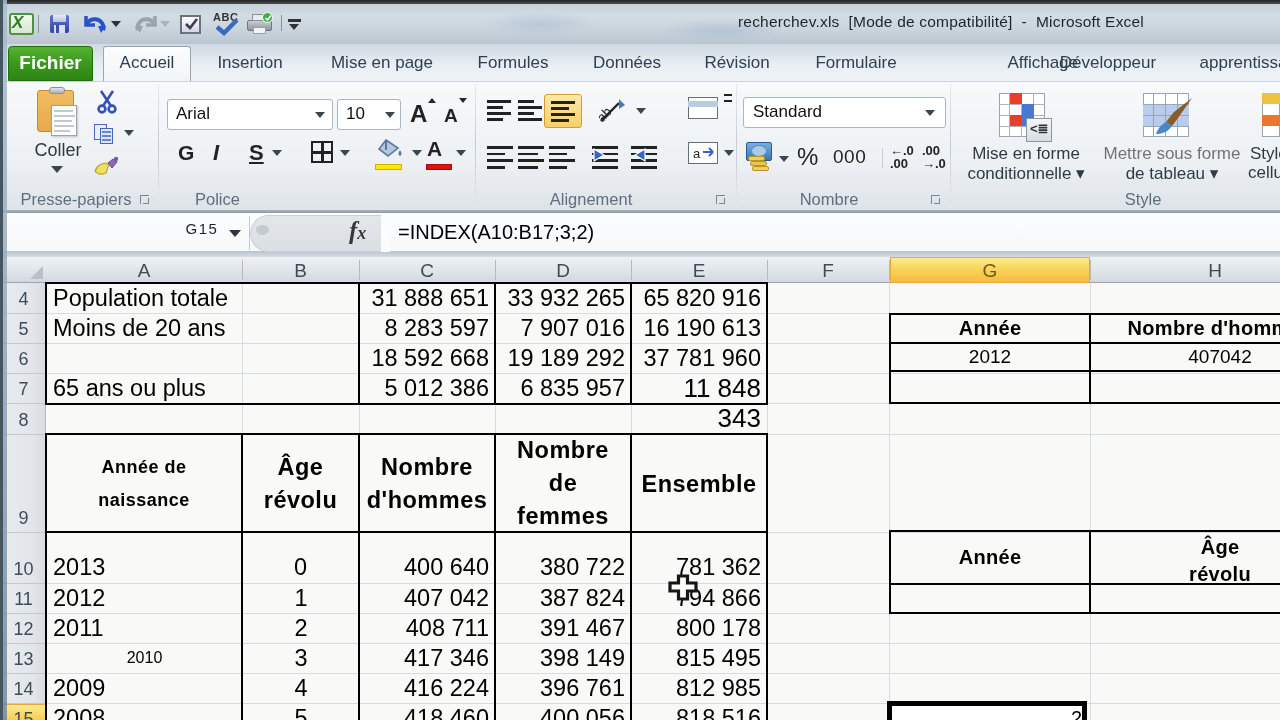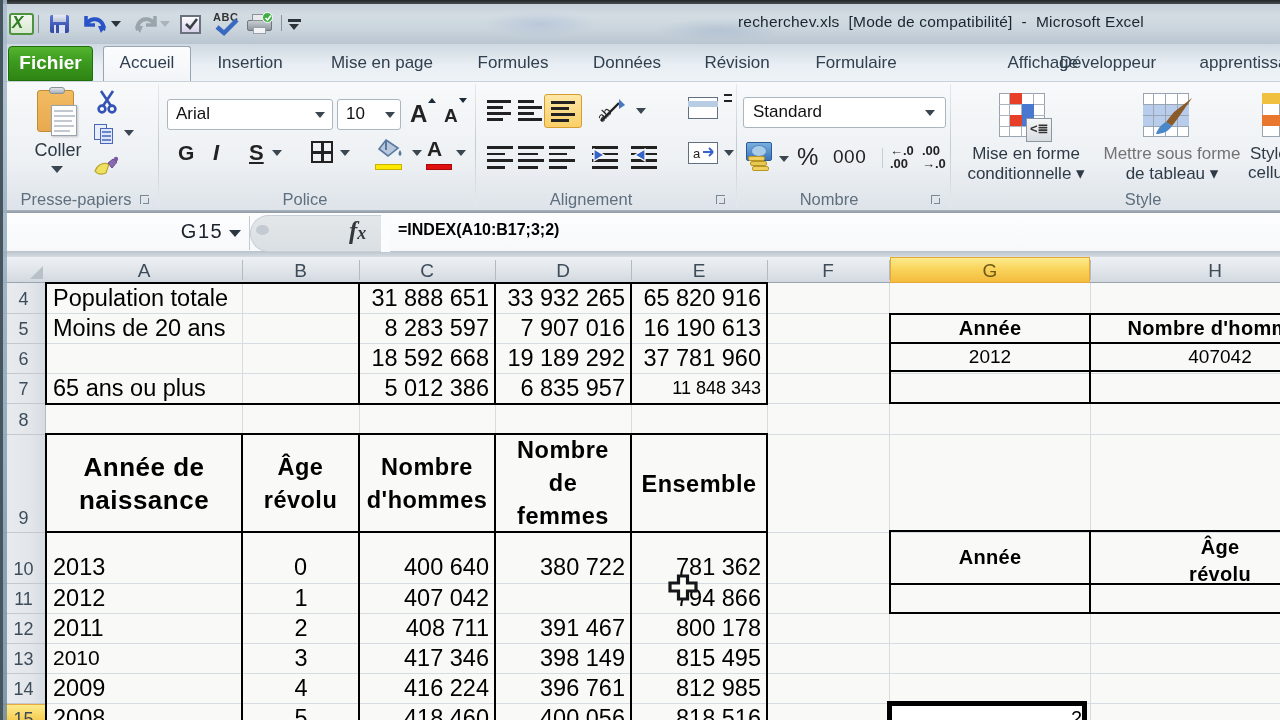--- a/index.html
+++ b/index.html
@@ -72,21 +72,21 @@
 <div class="ab" style="left:878px;top:53px;width:200px;height:24px;font-size:17px;color:#30404e;text-align:right;">Affichage</div>
 <div class="ab" style="left:1008px;top:53px;width:200px;height:24px;font-size:17px;color:#30404e;text-align:center;">Développeur</div>
 <div class="ab" style="left:1153px;top:53px;width:200px;height:24px;font-size:17px;color:#30404e;text-align:center;">apprentissage</div>
 <div class="ab" style="left:0;top:81px;width:1280px;height:131px;background:linear-gradient(180deg,#f7f9fa,#eef1f4 60%,#e3e8ed 85%,#dde3e9);border-top:1px solid #c9d2da;"></div>
 <div class="ab" style="left:0;top:210px;width:1280px;height:3px;background:linear-gradient(180deg,#aab4be,#8e99a4);"></div>
 <div class="ab" style="left:158px;top:84px;width:1px;height:124px;background:linear-gradient(180deg,#e6eaee,#c2cad2 50%,#e6eaee);"></div>
 <div class="ab" style="left:475px;top:84px;width:1px;height:124px;background:linear-gradient(180deg,#e6eaee,#c2cad2 50%,#e6eaee);"></div>
 <div class="ab" style="left:736px;top:84px;width:1px;height:124px;background:linear-gradient(180deg,#e6eaee,#c2cad2 50%,#e6eaee);"></div>
 <div class="ab" style="left:950px;top:84px;width:1px;height:124px;background:linear-gradient(180deg,#e6eaee,#c2cad2 50%,#e6eaee);"></div>
 <div class="ab" style="left:-34px;top:190px;width:220px;height:18px;font-size:16.5px;color:#5f6f7d;text-align:center;">Presse-papiers</div>
-<div class="ab" style="left:195px;top:190px;width:220px;height:18px;font-size:16.5px;color:#5f6f7d;text-align:center;">Police</div>
+<div class="ab" style="left:195px;top:190px;width:220px;height:18px;font-size:16.5px;color:#5f6f7d;">Police</div>
 <div class="ab" style="left:481px;top:190px;width:220px;height:18px;font-size:16.5px;color:#5f6f7d;text-align:center;">Alignement</div>
 <div class="ab" style="left:719px;top:190px;width:220px;height:18px;font-size:16.5px;color:#5f6f7d;text-align:center;">Nombre</div>
 <div class="ab" style="left:1033px;top:190px;width:220px;height:18px;font-size:16.5px;color:#5f6f7d;text-align:center;">Style</div>
 <div class="ab" style="left:140px;top:195px;width:9px;height:9px;border-left:1.6px solid #7a8894;border-top:1.6px solid #7a8894;"></div>
 <div class="ab" style="left:143px;top:198px;width:6px;height:6px;border-right:1.8px solid #7a8894;border-bottom:1.8px solid #7a8894;"></div>
 <div class="ab" style="left:716px;top:195px;width:9px;height:9px;border-left:1.6px solid #7a8894;border-top:1.6px solid #7a8894;"></div>
 <div class="ab" style="left:719px;top:198px;width:6px;height:6px;border-right:1.8px solid #7a8894;border-bottom:1.8px solid #7a8894;"></div>
 <div class="ab" style="left:931px;top:195px;width:9px;height:9px;border-left:1.6px solid #7a8894;border-top:1.6px solid #7a8894;"></div>
 <div class="ab" style="left:934px;top:198px;width:6px;height:6px;border-right:1.8px solid #7a8894;border-bottom:1.8px solid #7a8894;"></div>
 
@@ -252,28 +252,28 @@
 <div class="ab" style="left:1080px;top:163px;width:184px;height:18px;font-size:17px;color:#2e3a46;text-align:center;">de tableau ▾</div>
 
 <div class="ab" style="left:1262px;top:93px;width:18px;height:44px;background:#fff;border:1px solid #98a4b0;"></div>
 <div class="ab" style="left:1262px;top:93px;width:18px;height:11px;background:#f0c040;"></div>
 <div class="ab" style="left:1262px;top:115px;width:18px;height:11px;background:#e87830;"></div>
 <div class="ab" style="left:1250px;top:144px;width:80px;height:18px;font-size:17px;color:#2e3a46;">Styles</div>
 <div class="ab" style="left:1248px;top:163px;width:80px;height:18px;font-size:17px;color:#2e3a46;">cellule</div>
 
 <div class="ab" style="left:0;top:213px;width:1280px;height:40px;background:linear-gradient(180deg,#fdfdfe,#f6f8fa);"></div>
 <div class="ab" style="left:0;top:251px;width:1280px;height:6px;background:linear-gradient(180deg,#b9c2cb,#d6dde3);"></div>
-<div class="ab" style="left:162px;top:220px;width:80px;height:26px;font-size:20px;color:#1a222c;text-align:center;letter-spacing:1.5px;">G15</div>
+<div class="ab" style="left:162px;top:220px;width:80px;height:26px;font-size:15px;color:#1a222c;text-align:center;letter-spacing:1.5px;">G15</div>
 <div class="ab" style="left:229px;top:230px;width:0;height:0;border-left:6px solid transparent;border-right:6px solid transparent;border-top:7px solid #2c3640;"></div>
 <div class="ab" style="left:249px;top:216px;width:1px;height:34px;background:#c2cad2;"></div>
 <div class="ab" style="left:250px;top:215px;width:131px;height:37px;background:linear-gradient(180deg,#e3e7ea,#dadfe3);border-radius:19px 0 0 19px;border:1px solid #c8cfd6;border-right:none;"></div>
 <div class="ab" style="left:256px;top:225px;width:13px;height:10px;background:#c3cad1;border-radius:50%;"></div>
 <div class="ab" style="left:349px;top:217px;width:34px;height:32px;font-size:25px;font-style:italic;font-family:'Liberation Serif',serif;color:#33383e;font-weight:bold;">f<span style="font-size:18px;">x</span></div>
 <div class="ab" style="left:381px;top:215px;width:9px;height:37px;background:#fbfcfd;"></div>
-<div class="ab" style="left:398px;top:221px;width:500px;height:26px;font-size:16px;color:#000;font-weight:bold;">=INDEX(A10:B17;3;2)</div>
+<div class="ab" style="left:398px;top:221px;width:500px;height:26px;font-size:20px;color:#000;">=INDEX(A10:B17;3;2)</div>
 <div class="ab" style="left:0;top:257px;width:1280px;height:463px;background:#f9f9f7;"></div>
 <div class="ab" style="left:0;top:257px;width:1280px;height:26px;background:linear-gradient(180deg,#eef1f4,#dfe4e9 60%,#d2d8df);border-bottom:1px solid #9aa4ae;"></div>
 <div class="ab" style="left:46px;top:257px;width:196px;height:26px;font-size:19px;color:#3e4c5a;text-align:center;line-height:27px;">A</div>
 <div class="ab" style="left:242px;top:260px;width:1px;height:20px;background:#b2bac2;"></div>
 <div class="ab" style="left:242px;top:257px;width:117px;height:26px;font-size:19px;color:#3e4c5a;text-align:center;line-height:27px;">B</div>
 <div class="ab" style="left:359px;top:260px;width:1px;height:20px;background:#b2bac2;"></div>
 <div class="ab" style="left:359px;top:257px;width:136px;height:26px;font-size:19px;color:#3e4c5a;text-align:center;line-height:27px;">C</div>
 <div class="ab" style="left:495px;top:260px;width:1px;height:20px;background:#b2bac2;"></div>
 <div class="ab" style="left:495px;top:257px;width:136px;height:26px;font-size:19px;color:#3e4c5a;text-align:center;line-height:27px;">D</div>
 <div class="ab" style="left:631px;top:260px;width:1px;height:20px;background:#b2bac2;"></div>
@@ -357,41 +357,42 @@
 <div class="ab" style="left:53px;top:313px;width:183px;height:30px;line-height:30px;font-size:23.5px;color:#000;text-align:left;">Moins de 20 ans</div>
 <div class="ab" style="left:366px;top:313px;width:123px;height:30px;line-height:30px;font-size:23.5px;color:#000;text-align:right;">8 283 597</div>
 <div class="ab" style="left:502px;top:313px;width:123px;height:30px;line-height:30px;font-size:23.5px;color:#000;text-align:right;">7 907 016</div>
 <div class="ab" style="left:638px;top:313px;width:123px;height:30px;line-height:30px;font-size:23.5px;color:#000;text-align:right;">16 190 613</div>
 <div class="ab" style="left:366px;top:343px;width:123px;height:30px;line-height:30px;font-size:23.5px;color:#000;text-align:right;">18 592 668</div>
 <div class="ab" style="left:502px;top:343px;width:123px;height:30px;line-height:30px;font-size:23.5px;color:#000;text-align:right;">19 189 292</div>
 <div class="ab" style="left:638px;top:343px;width:123px;height:30px;line-height:30px;font-size:23.5px;color:#000;text-align:right;">37 781 960</div>
 <div class="ab" style="left:53px;top:373px;width:183px;height:30px;line-height:30px;font-size:23.5px;color:#000;text-align:left;">65 ans ou plus</div>
 <div class="ab" style="left:366px;top:373px;width:123px;height:30px;line-height:30px;font-size:23.5px;color:#000;text-align:right;">5 012 386</div>
 <div class="ab" style="left:502px;top:373px;width:123px;height:30px;line-height:30px;font-size:23.5px;color:#000;text-align:right;">6 835 957</div>
-<div class="ab" style="left:638px;top:373px;width:123px;height:30px;line-height:30px;font-size:18px;color:#000;text-align:right;">11 848 343</div>
-<div class="ab" style="left:46px;top:450.5px;width:196px;height:66px;line-height:33px;font-size:26px;font-weight:bold;letter-spacing:0.5px;color:#000;text-align:center;">Année de<br>naissance</div>
+<div class="ab" style="left:638px;top:373px;width:123px;height:30px;line-height:30px;font-size:26px;color:#000;text-align:right;">11 848 343</div>
+<div class="ab" style="left:46px;top:450.5px;width:196px;height:66px;line-height:33px;font-size:18px;font-weight:bold;letter-spacing:0.5px;color:#000;text-align:center;">Année de<br>naissance</div>
 <div class="ab" style="left:242px;top:450.5px;width:117px;height:66px;line-height:33px;font-size:23.5px;font-weight:bold;letter-spacing:0.5px;color:#000;text-align:center;">Âge<br>révolu</div>
 <div class="ab" style="left:359px;top:450.5px;width:136px;height:66px;line-height:33px;font-size:23.5px;font-weight:bold;letter-spacing:0.5px;color:#000;text-align:center;">Nombre<br>d'hommes</div>
 <div class="ab" style="left:495px;top:434px;width:136px;height:99px;line-height:33px;font-size:23.5px;font-weight:bold;letter-spacing:0.5px;color:#000;text-align:center;">Nombre<br>de<br>femmes</div>
 <div class="ab" style="left:631px;top:468px;width:136px;height:33px;line-height:33px;font-size:23.5px;font-weight:bold;letter-spacing:0.5px;color:#000;text-align:center;">Ensemble</div>
 <div class="ab" style="left:53px;top:552px;width:180px;height:31px;line-height:31px;font-size:23.5px;">2013</div>
 <div class="ab" style="left:242px;top:552px;width:117px;height:31px;line-height:31px;font-size:23.5px;text-align:center;">0</div>
 <div class="ab" style="left:366px;top:552px;width:123px;height:31px;line-height:31px;font-size:23.5px;text-align:right;">400 640</div>
 <div class="ab" style="left:502px;top:552px;width:123px;height:31px;line-height:31px;font-size:23.5px;text-align:right;">380 722</div>
 <div class="ab" style="left:638px;top:552px;width:123px;height:31px;line-height:31px;font-size:23.5px;text-align:right;">781 362</div>
 <div class="ab" style="left:53px;top:583px;width:183px;height:30px;line-height:30px;font-size:23.5px;color:#000;text-align:left;">2012</div>
 <div class="ab" style="left:249px;top:583px;width:104px;height:30px;line-height:30px;font-size:23.5px;color:#000;text-align:center;">1</div>
 <div class="ab" style="left:366px;top:583px;width:123px;height:30px;line-height:30px;font-size:23.5px;color:#000;text-align:right;">407 042</div>
+<div class="ab" style="left:502px;top:583px;width:123px;height:30px;line-height:30px;font-size:23.5px;color:#000;text-align:right;">387 824</div>
 <div class="ab" style="left:638px;top:583px;width:123px;height:30px;line-height:30px;font-size:23.5px;color:#000;text-align:right;">794 866</div>
 <div class="ab" style="left:53px;top:613px;width:183px;height:30px;line-height:30px;font-size:23.5px;color:#000;text-align:left;">2011</div>
 <div class="ab" style="left:249px;top:613px;width:104px;height:30px;line-height:30px;font-size:23.5px;color:#000;text-align:center;">2</div>
 <div class="ab" style="left:366px;top:613px;width:123px;height:30px;line-height:30px;font-size:23.5px;color:#000;text-align:right;">408 711</div>
 <div class="ab" style="left:502px;top:613px;width:123px;height:30px;line-height:30px;font-size:23.5px;color:#000;text-align:right;">391 467</div>
 <div class="ab" style="left:638px;top:613px;width:123px;height:30px;line-height:30px;font-size:23.5px;color:#000;text-align:right;">800 178</div>
-<div class="ab" style="left:53px;top:643px;width:183px;height:30px;line-height:30px;font-size:21px;color:#000;text-align:left;">2010</div>
+<div class="ab" style="left:53px;top:643px;width:183px;height:30px;line-height:30px;font-size:16px;color:#000;text-align:center;">2010</div>
 <div class="ab" style="left:249px;top:643px;width:104px;height:30px;line-height:30px;font-size:23.5px;color:#000;text-align:center;">3</div>
 <div class="ab" style="left:366px;top:643px;width:123px;height:30px;line-height:30px;font-size:23.5px;color:#000;text-align:right;">417 346</div>
 <div class="ab" style="left:502px;top:643px;width:123px;height:30px;line-height:30px;font-size:23.5px;color:#000;text-align:right;">398 149</div>
 <div class="ab" style="left:638px;top:643px;width:123px;height:30px;line-height:30px;font-size:23.5px;color:#000;text-align:right;">815 495</div>
 <div class="ab" style="left:53px;top:673px;width:183px;height:30px;line-height:30px;font-size:23.5px;color:#000;text-align:left;">2009</div>
 <div class="ab" style="left:249px;top:673px;width:104px;height:30px;line-height:30px;font-size:23.5px;color:#000;text-align:center;">4</div>
 <div class="ab" style="left:366px;top:673px;width:123px;height:30px;line-height:30px;font-size:23.5px;color:#000;text-align:right;">416 224</div>
 <div class="ab" style="left:502px;top:673px;width:123px;height:30px;line-height:30px;font-size:23.5px;color:#000;text-align:right;">396 761</div>
 <div class="ab" style="left:638px;top:673px;width:123px;height:30px;line-height:30px;font-size:23.5px;color:#000;text-align:right;">812 985</div>
 <div class="ab" style="left:53px;top:703px;width:183px;height:30px;line-height:30px;font-size:23.5px;color:#000;text-align:left;">2008</div>

